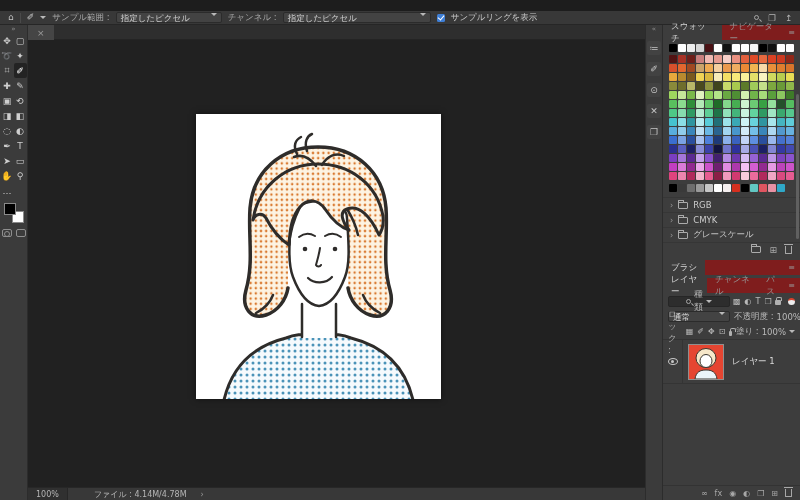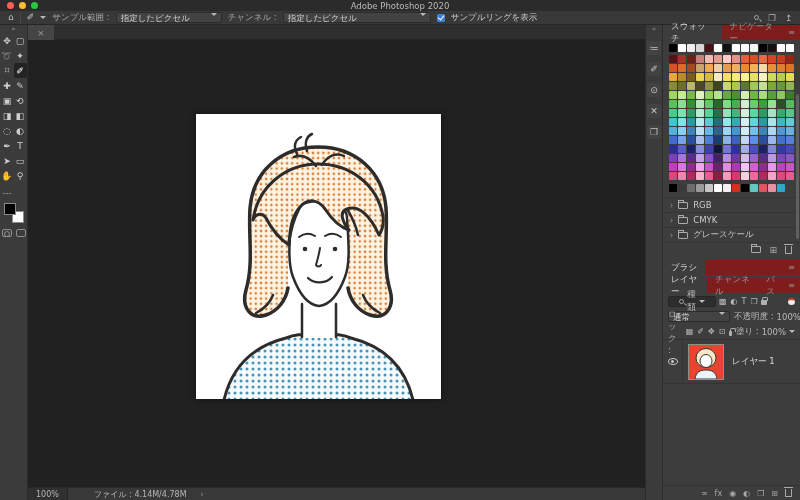--- a/index.html
+++ b/index.html
@@ -93,21 +93,21 @@
   .mini-trash { width:7px; height:8px; border:1px solid #a8a8a8; border-top:none; border-radius:0 0 1px 1px; position:relative; }
   .mini-trash::before { content:""; position:absolute; left:-2px; top:-2px; width:9px; height:0;
     border-top:1px solid #a8a8a8; }
   .scrollbar { position:absolute; right:1px; top:50px; width:3px; height:145px; background:#606060; border-radius:2px; }
 
   .brushtab { margin-top:4px; }
 
   
   .filterrow { height:16px; display:flex; align-items:center; gap:3px; padding:0 5px; }
   .searchbox { background:#2d2d2d; border:1px solid #262626; border-radius:2px; height:11px; flex:0 0 46px;
-    display:flex; align-items:center; gap:3px; padding:0 10px; color:#b9b9b9; }
+    display:flex; align-items:center; gap:3px; padding:0 17px; color:#b9b9b9; }
   .mini-mag { width:5px; height:5px; border:1px solid #a5a5a5; border-radius:50%; position:relative; flex:0 0 auto; }
   .mini-mag::after { content:""; position:absolute; left:4px; top:4px; width:3px; height:0; border-top:1px solid #a5a5a5; transform:rotate(45deg); }
   .f-ic { color:#b9b9b9; font-size:8px; }
   .mini-lock { width:6px; height:5px; background:#b0b0b0; border-radius:1px; position:relative; margin-top:3px; }
   .mini-lock::before { content:""; position:absolute; left:1px; top:-3px; width:4px; height:3px;
     border:1px solid #b0b0b0; border-bottom:none; border-radius:2px 2px 0 0; }
   .f-toggle { width:7px; height:7px; border-radius:50%; background:#eeeeee; border-top:2px solid #d8402c; margin-left:auto; }
   .row2 { height:15px; display:flex; align-items:center; gap:4px; padding:0 5px; font-size:8.5px; }
   .blendsel { flex:0 0 62px; }
   .pct { display:flex; align-items:center; gap:3px; color:#b9b9b9; white-space:nowrap; }
@@ -124,28 +124,20 @@
   .layerrow.selected .thumb { outline:1px solid #d8d8d8; }
   .lname { margin-left:8px; font-size:8.5px; color:#dcdcdc; }
   .layersfooter { position:absolute; bottom:0; left:0; width:100%; height:15px; border-top:1px solid #333;
     display:flex; align-items:center; justify-content:flex-end; gap:7px; padding:0 8px; color:#a8a8a8; font-size:8px; }
 </style>
 </head>
 <body>
 
 <div class="window">
 
-  <div class="titlebar">
-    <div class="lights">
-      <div class="light" id="tl-close" style="background: rgb(255, 95, 87);"></div>
-      <div class="light" id="tl-min" style="background: rgb(254, 188, 46);"></div>
-      <div class="light" id="tl-zoom" style="background: rgb(40, 200, 64);"></div>
-    </div>
-    <div class="title">Adobe Photoshop 2020</div>
-  </div>
 
   <div class="optionsbar">
     <span class="ob-ico">⌂</span>
     <span class="ob-sep"></span>
     <span class="ob-ico">✐</span>
     <span class="caret"></span>
     <span class="ob-label">サンプル範囲 :</span>
     <div class="dropdown" style="width:106px;">
       <span style="flex:1;">指定したピクセル</span>
       <span class="caret"></span>

